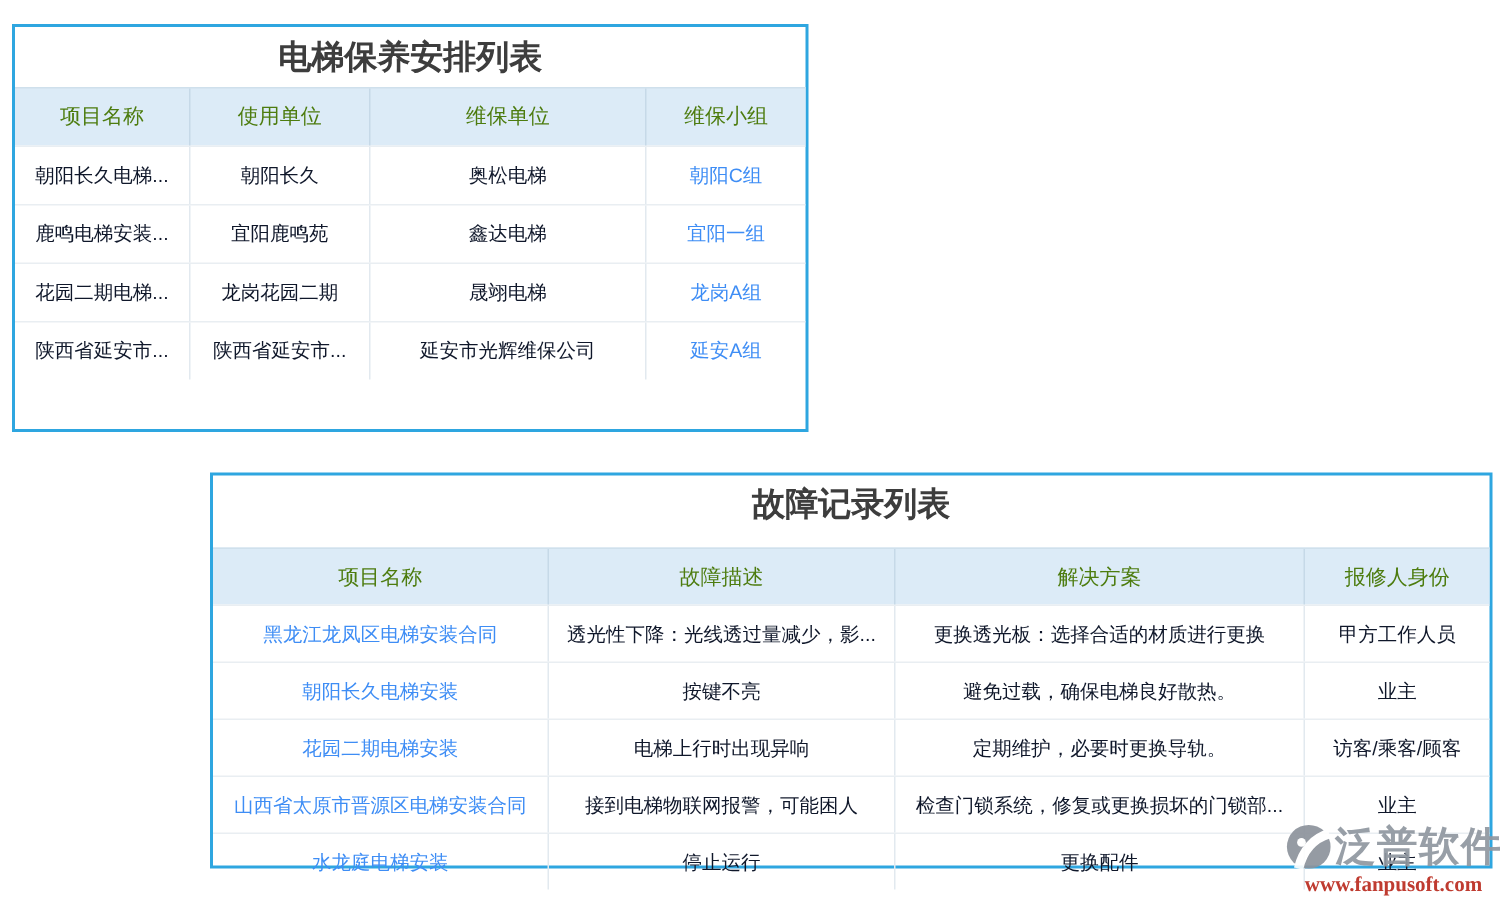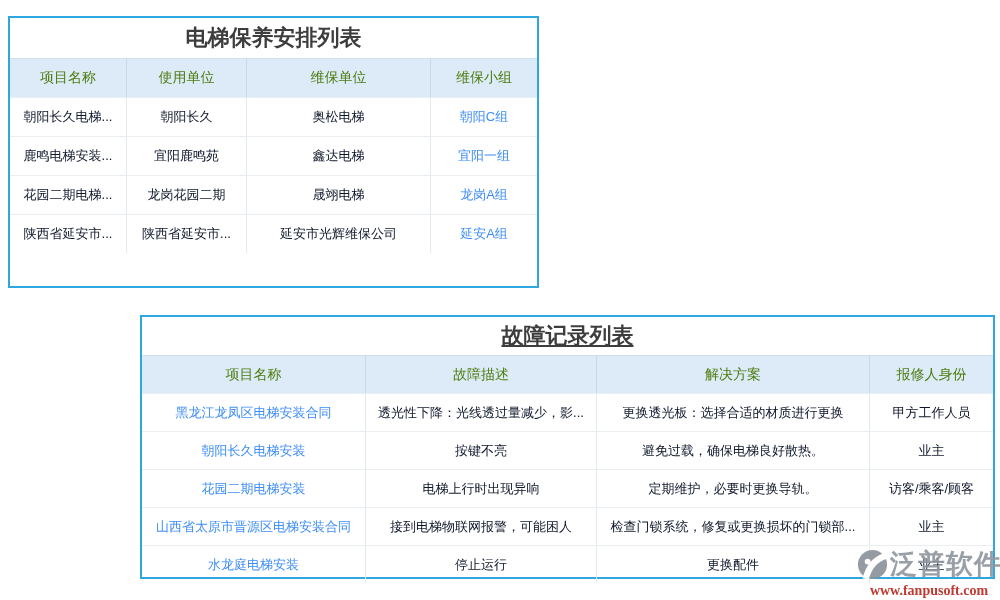--- a/index.html
+++ b/index.html
@@ -7,21 +7,21 @@
     width:1000px;height:600px;position:relative;background:#ffffff;
     font-family:"Liberation Sans","DejaVu Sans",sans-serif;
     overflow:hidden;
   }
   .tbl{position:absolute;background:#ffffff;border:2px solid #2ea6e0;box-sizing:border-box;}
   #maint{left:8px;top:16px;width:531px;height:272px;}
   #fault{left:140px;top:315px;width:855px;height:264px;}
 
   .tbl-title{text-align:center;font-weight:bold;font-size:22px;color:#3d3d3d;}
   #maint .tbl-title{height:40px;line-height:40px;}
-  #fault .tbl-title{height:38px;line-height:38px;text-decoration:underline;}
+  #fault .tbl-title{height:48px;line-height:38px;}
 
   .row{display:flex;}
   #maint .row{height:38px;}
   #fault .row{height:37px;}
 
   .hdr{background:#dcebf7;border-top:1px solid #cfe0ec;}
   .hdr .cell{border-left:1px solid #c6d9e8;color:#4d7c0f;font-size:14px;}
   .body-row{border-top:1px solid #e9eef2;}
   .body-row .cell{border-left:1px solid #e2e9ef;}
   .cell{

